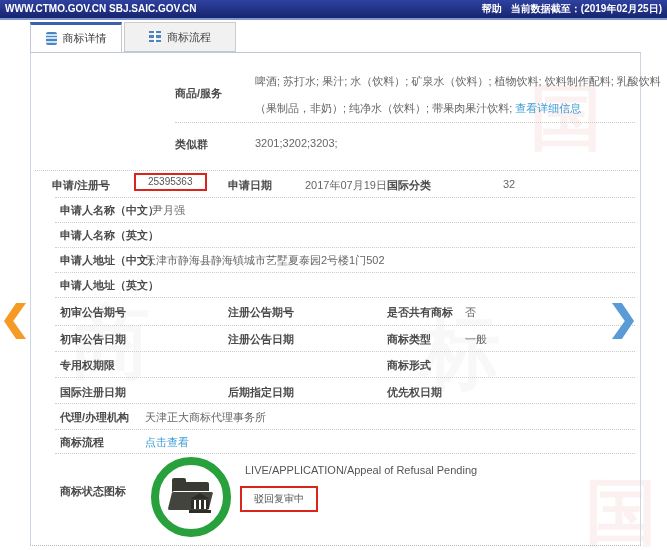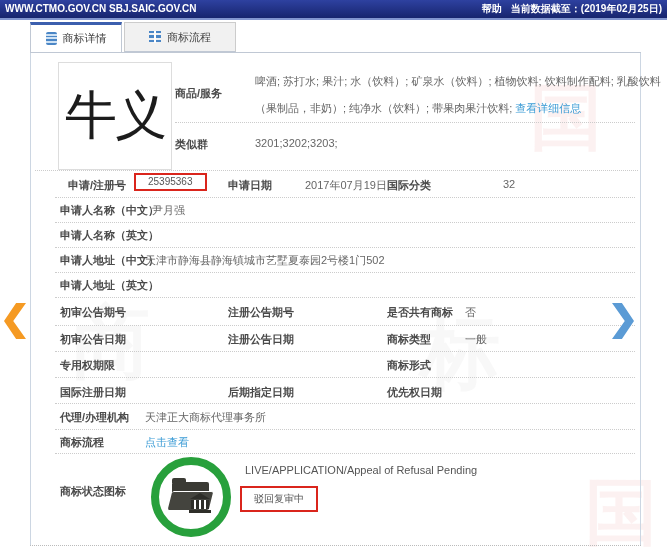--- a/index.html
+++ b/index.html
@@ -105,36 +105,33 @@
 
   <div class="tab tab-active">
     <span class="icon-doc"></span>
     <span>商标详情</span>
   </div>
   <div class="tab tab-inactive">
     <span class="icon-list"></span>
     <span>商标流程</span>
   </div>
 
-  <div class="tmbox">
-    <span>牛义</span>
-  </div>
 
   <div class="lbl" style="left:175px;top:86px;">商品/服务</div>
   <div class="goods-text">
     <div>啤酒; 苏打水; 果汁; 水（饮料）; 矿泉水（饮料）; 植物饮料; 饮料制作配料; 乳酸饮料</div>
     <div><span>（果制品，非奶）; 纯净水（饮料）; 带果肉果汁饮料; </span><span class="link">查看详细信息</span></div>
   </div>
   <div class="sep" style="left:175px;top:122px;width:460px;"></div>
 
   <div class="lbl" style="left:175px;top:137px;">类似群</div>
   <div class="val" style="left:255px;top:137px;">3201;3202;3203;</div>
   <div class="sep" style="left:35px;top:170px;width:603px;"></div>
 
-  <div class="lbl" style="left:68px;top:178px;">申请/注册号</div>
+  <div class="lbl" style="left:52px;top:178px;">申请/注册号</div>
   <div class="redbox-num">
     <span>25395363</span>
   </div>
   <div class="lbl" style="left:228px;top:178px;">申请日期</div>
   <div class="val" style="left:305px;top:178px;">2017年07月19日</div>
   <div class="lbl" style="left:387px;top:178px;">国际分类</div>
   <div class="val" style="left:455px;top:178px;margin-left:48px;">32</div>
   <div class="sep" style="left:55px;top:197px;width:580px;"></div>
 
   <div class="lbl" style="left:60px;top:203px;">申请人名称（中文）</div>

